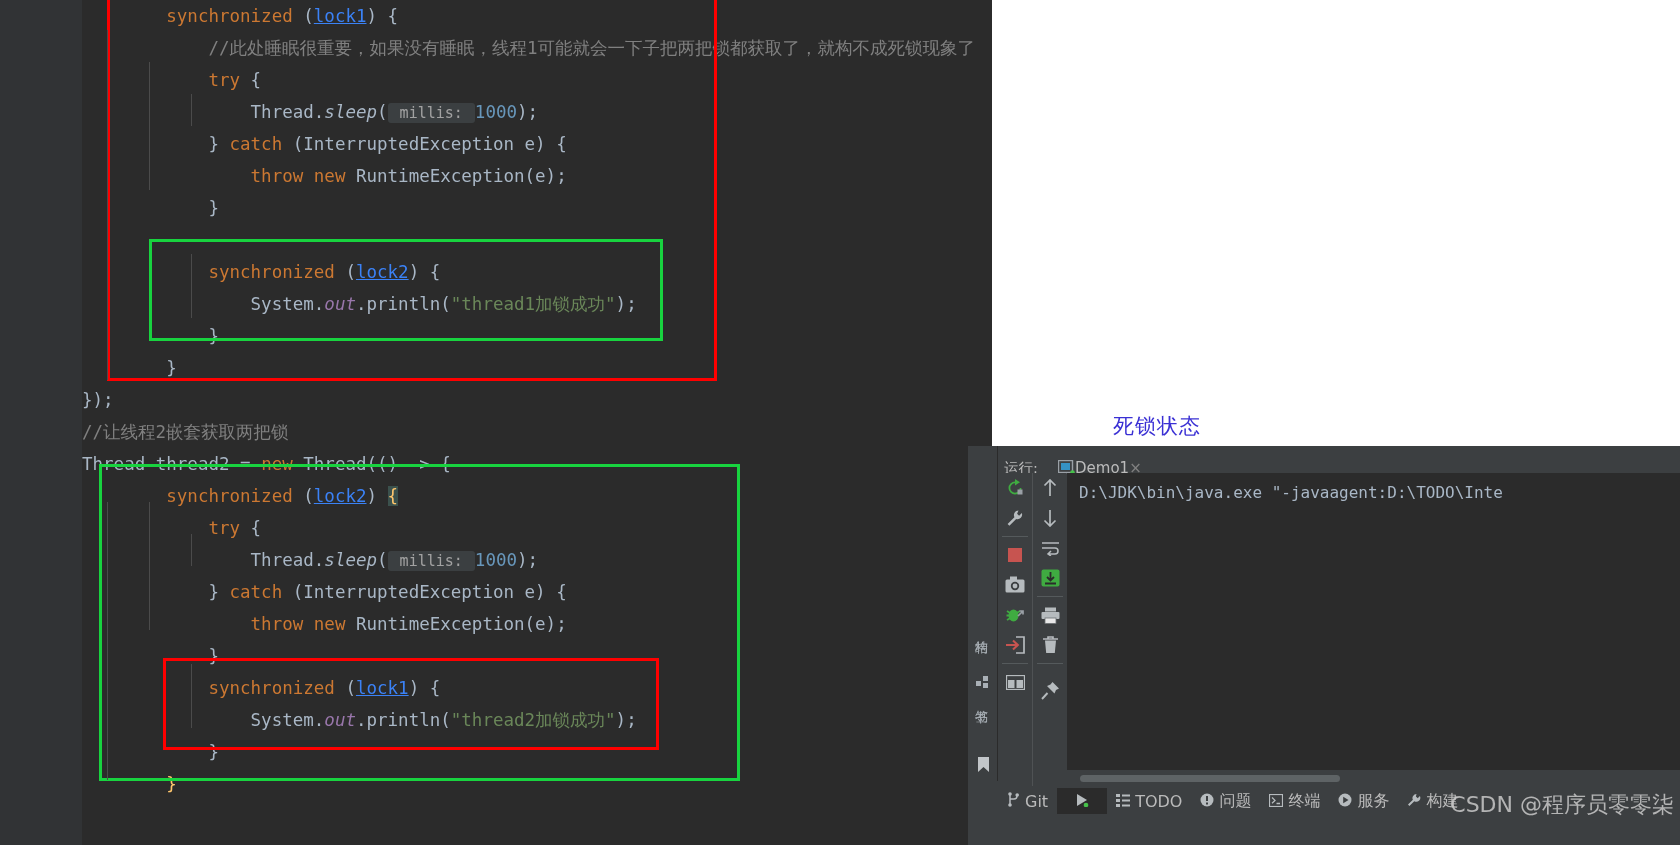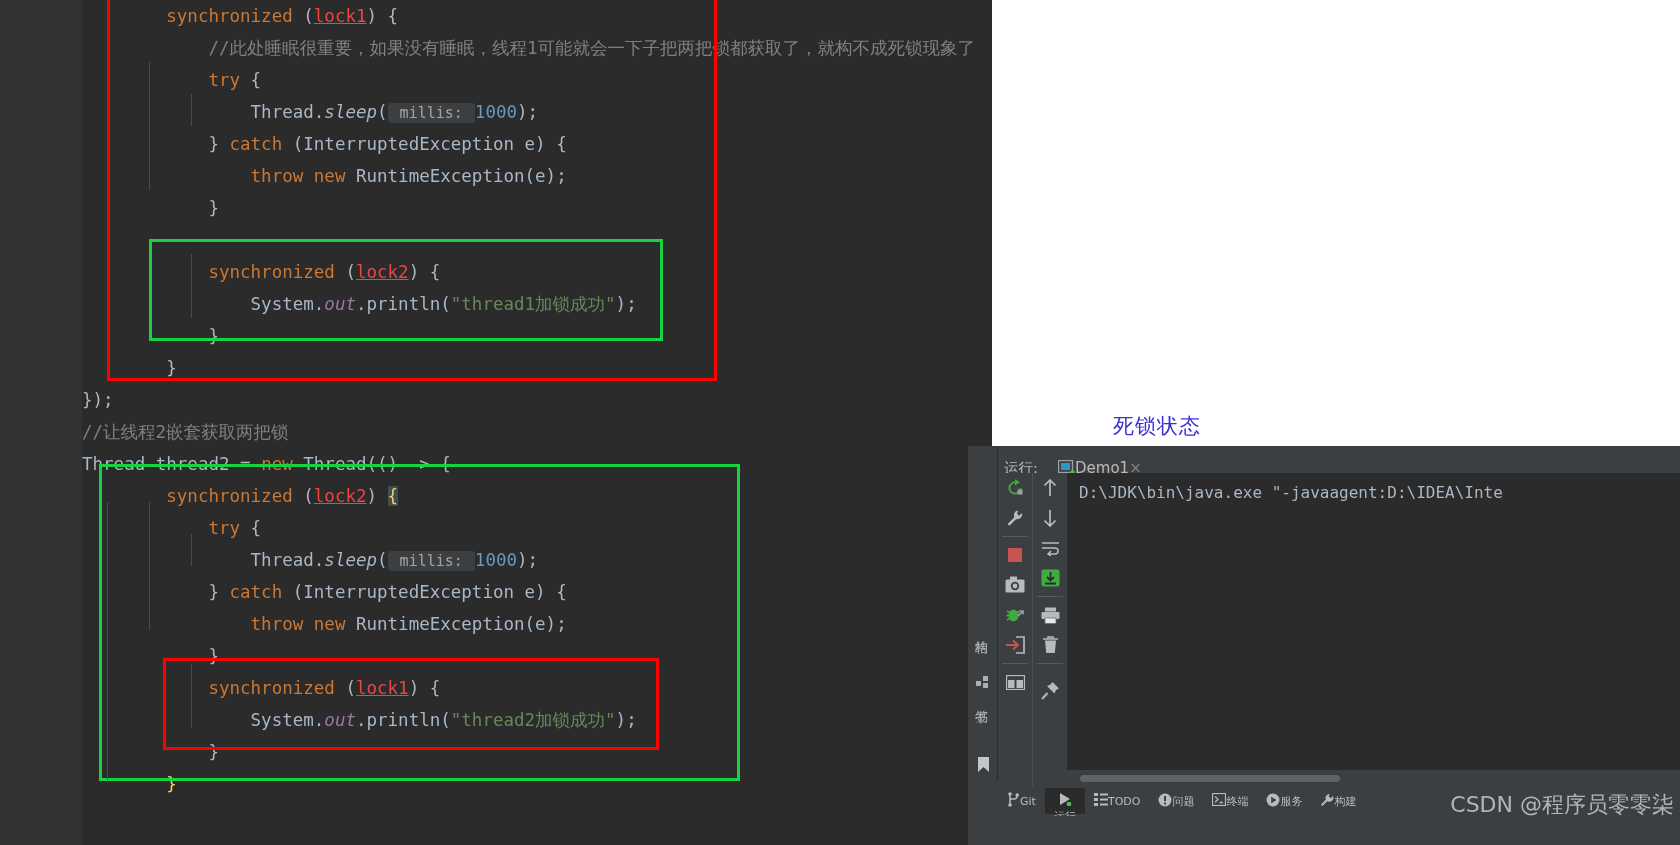--- a/index.html
+++ b/index.html
@@ -32,21 +32,21 @@
   }
   .ln { height: 32px; white-space: pre; }
 
   
   .guide {
     position: absolute; width: 1px; background: #4b4b4b;
   }
 
   
   .kw      { color: #cc7832; }        
-  .fld     { color: #ef4444; text-decoration: underline; } 
+  .fld     { color: #3b82f6; text-decoration: underline; } 
   .fldp    { color: #9876aa; }        
   .num     { color: #6897bb; }
   .str     { color: #6a8759; }
   .cmt     { color: #808080; }
   .plain   { color: #a9b7c6; }
   .italic  { font-style: italic; }
   .hint    { color: #a2a2a2; background: #3b3f41; border-radius: 3px; padding: 1px 3px; font-size: 15px; }
   .brace-hl{ background: #3b514d; color: #ffc66d; }
   .caret-brace { color: #ffc66d; }
 
@@ -129,22 +129,22 @@
     background: #5e6365; border-radius: 4px;
   }
 
   #statusbar {
     position: absolute; left: 998px; top: 786px; width: 682px; height: 30px;
     background: #3c3f41;
     display: flex; align-items: center; gap: 0px;
     font-family: "DejaVu Sans", sans-serif;
   }
   .sbitem {
-    display: flex; align-items: center; 
-    padding: 4px 9px; color: #bbbbbb; font-size: 11px; height: 26px;
+    display: flex; align-items: center; gap: 5px;
+    padding: 4px 9px; color: #bbbbbb; font-size: 16px; height: 26px;
   }
   .sbitem.active { background: #2b2b2b; flex-direction: column; }
   #statusfill {
     position: absolute; left: 998px; top: 816px; width: 682px; height: 29px; background: #3c3f41;
   }
   #leftbottomfill {
     position: absolute; left: 968px; top: 781px; width: 30px; height: 64px; background: #3c3f41;
   }
   #watermark {
     position: absolute; right: 6px; top: 790px;
@@ -303,21 +303,21 @@
       <div class="tsep"></div>
       <div class="ticon" style="height:46px;">
         <svg class="svgic" width="19" height="19" viewBox="0 0 19 19">
           <path d="M11.5 1 L18 7.5 L15 9 L13.5 12.5 L6 5 L9.5 3.5 Z" fill="#b6bbbe"></path>
           <path d="M6.5 12 L1 18" stroke="#b6bbbe" stroke-width="1.9"></path>
         </svg>
       </div>
     </div>
 
     <div id="console">
-      <div id="consoletext">D:\JDK\bin\java.exe "-javaagent:D:\IDEA\Inte</div>
+      <div id="consoletext">D:\JDK\bin\java.exe "-javaagent:D:\TODO\Inte</div>
     </div>
     <div id="hscroll"></div>
   </div>
 
   <div id="statusbar">
       <div class="sbitem">
         <span><svg width="13" height="15" viewBox="0 0 13 15">
             <path d="M3 2 V13 M3 7 h4 a3 3 0 0 0 3-3" stroke="#b6bbbe" stroke-width="1.5" fill="none"></path>
             <circle cx="3" cy="2" r="1.8" fill="#b6bbbe"></circle>
             <circle cx="3" cy="13" r="1.8" fill="#b6bbbe"></circle>

